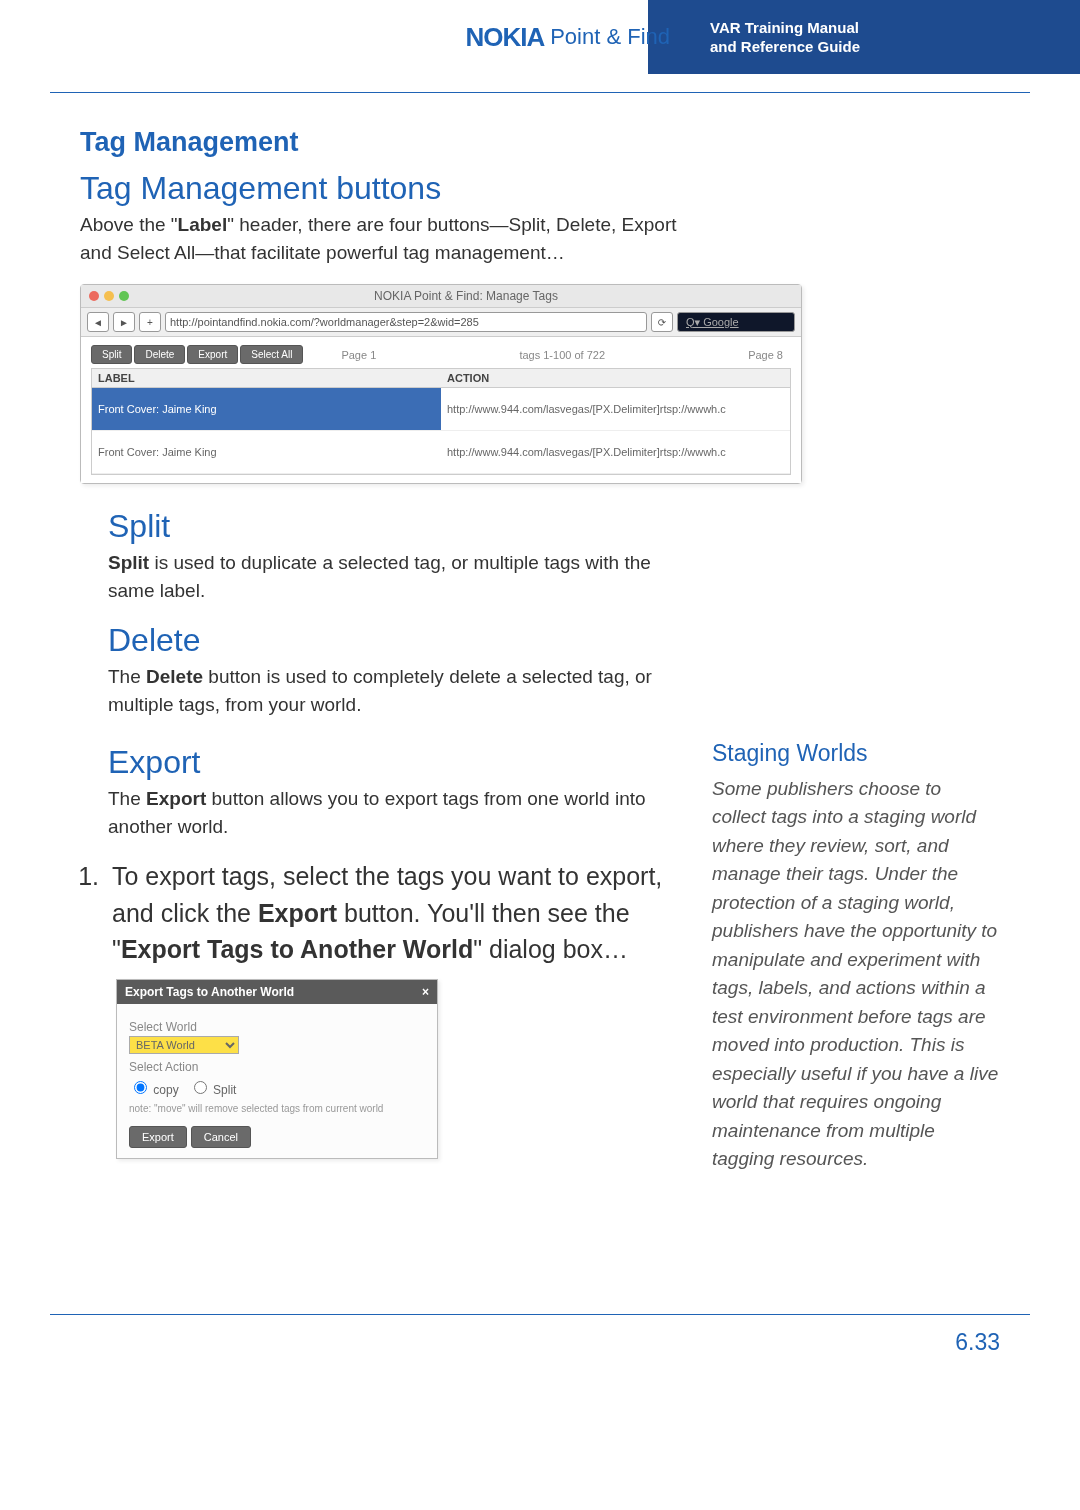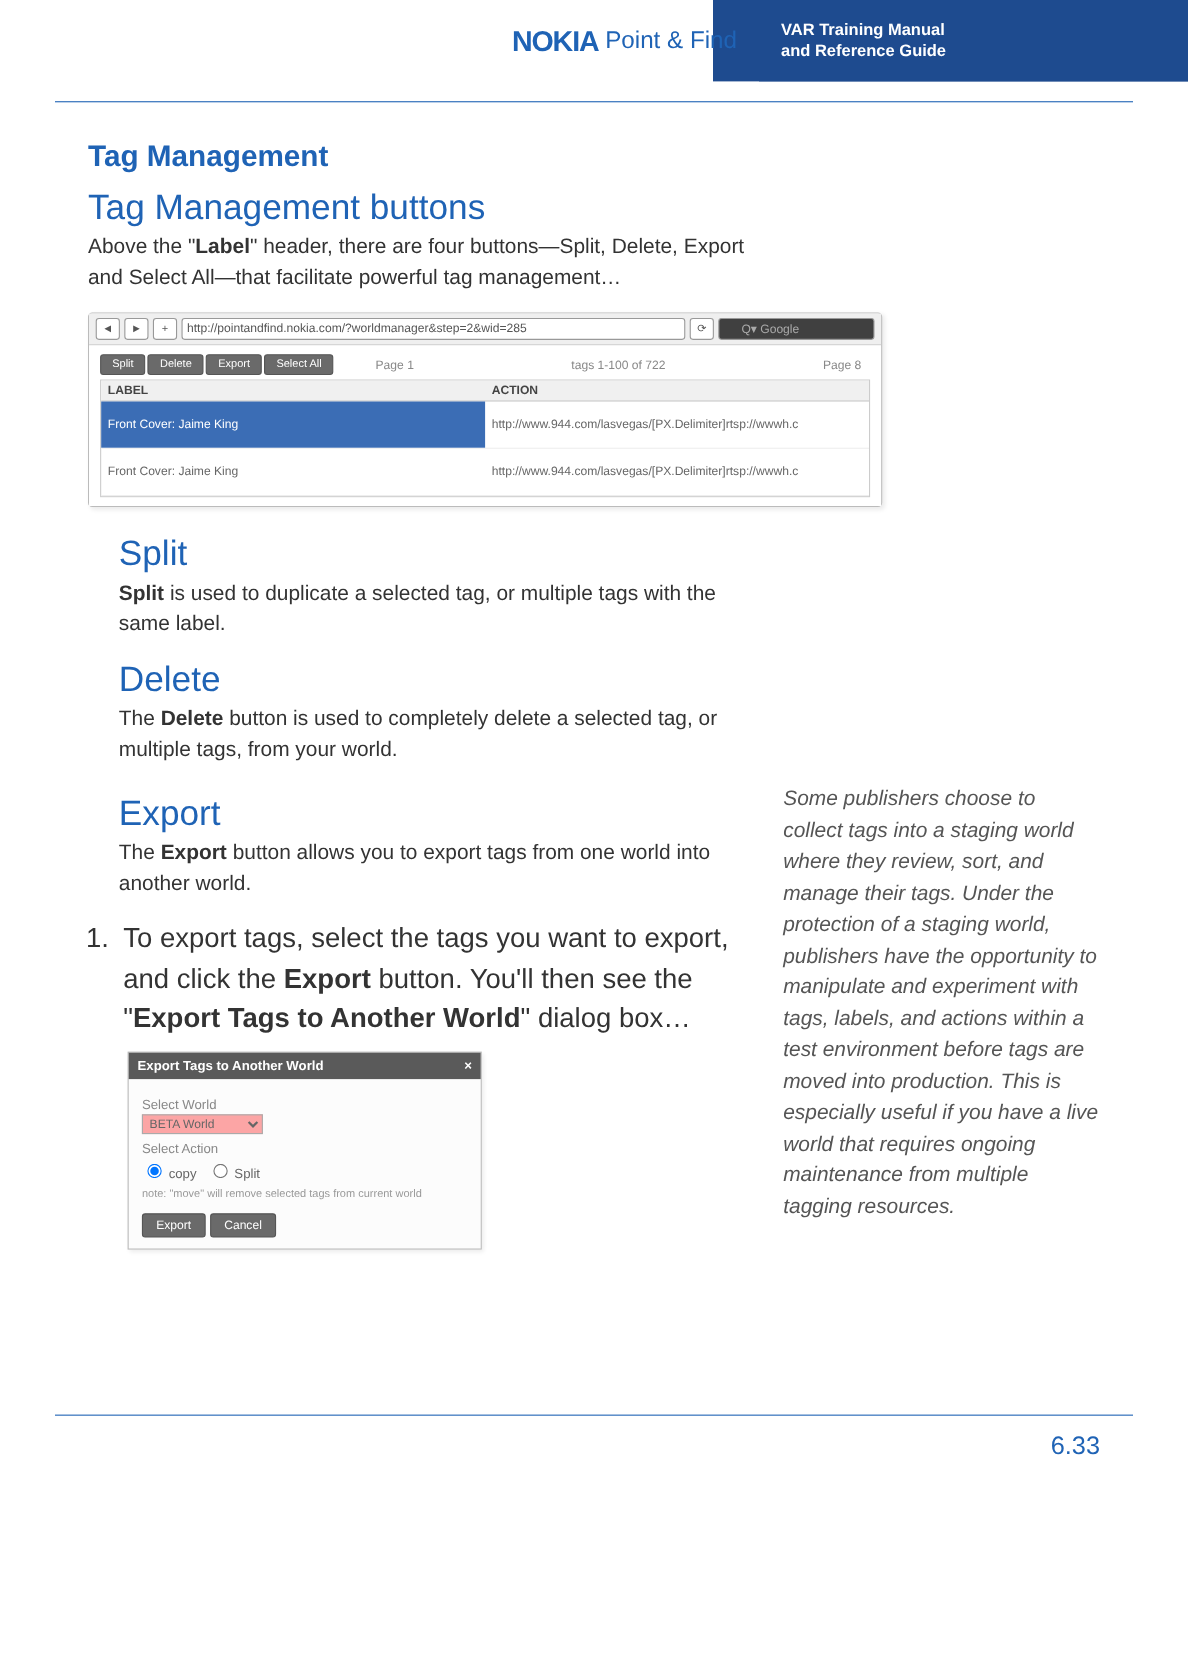--- a/index.html
+++ b/index.html
@@ -127,23 +127,23 @@
     width: 20px; height: 18px; border: 1px solid #999; background: #fff;
     display: flex; align-items: center; justify-content: center;
     font-size: 10px; color: #555; border-radius: 3px;
   }
   .urlbar {
     flex: 1; height: 18px; border: 1px solid #999; background: #fff;
     font-size: 11px; padding: 0 4px; overflow: hidden; white-space: nowrap;
     display: flex; align-items: center; border-radius: 3px;
   }
   .searchbar {
-    width: 100px; height: 18px; border: 1px solid #999; background: #404040;
-    font-size: 11px; padding: 0 20px; color: #aaa; border-radius: 3px;
-    display: flex; align-items: center;
+    width: 100px; height: 18px; border: 1px solid #999; background: #0f172a;
+    font-size: 11px; padding: 0 8px; color: #aaa; border-radius: 3px;
+    display: flex; align-items: center; text-decoration: underline;
   }
   .shot1 .content {
     padding: 8px 10px;
     background: #fff;
   }
   .tagbtns { display: flex; gap: 2px; align-items: center; }
   .tagbtn {
     background: #6a6a6a; color: #fff; font-size: 10px;
     padding: 3px 10px; border-radius: 3px; border: 1px solid #555;
   }
@@ -166,21 +166,21 @@
   }
   .shot2 .dlg-title {
     background: #5a5a5a; color: #fff; font-weight: bold;
     padding: 5px 8px; font-size: 12px;
     display: flex; justify-content: space-between; align-items: center;
   }
   .shot2 .dlg-body { padding: 10px 12px; color: #777; }
   .shot2 .lbl { font-size: 12px; color: #888; margin-top: 6px; }
   .shot2 select {
     font-size: 11px; padding: 1px 2px; margin-top: 2px; width: 110px;
-    border: 1px solid #aaa; background: #fca5a5; color: #666;
+    border: 1px solid #aaa; background: #fde047; color: #666;
   }
   .shot2 .radios { margin-top: 4px; font-size: 12px; color: #666; display: flex; gap: 10px; align-items: flex-end; }
   .shot2 .note { font-size: 10px; color: #999; margin-top: 6px; }
   .shot2 .dlg-btns { display: flex; gap: 4px; margin-top: 12px; }
   .dlg-btn {
     background: #6a6a6a; color: #fff; font-size: 11px;
     padding: 4px 12px; border-radius: 3px; border: 1px solid #555;
   }
 
   .two-col {
@@ -235,20 +235,28 @@
 <div class="page">
 
   <h1 class="section">Tag Management</h1>
 
   <h2 class="sub">Tag Management buttons</h2>
   <p class="body-text">
     <span>Above the "</span><b>Label</b><span>" header, there are four buttons—Split, Delete, Export and Select All—that facilitate powerful tag management…</span>
   </p>
 
   <div class="shot1">
+    <div class="titlebar">
+      <div class="traffic">
+        <div class="dot r"></div>
+        <div class="dot y"></div>
+        <div class="dot g"></div>
+      </div>
+      <div class="win-title">NOKIA Point &amp; Find: Manage Tags</div>
+    </div>
     <div class="toolbar">
       <div class="navbtn">◄</div>
       <div class="navbtn">►</div>
       <div class="navbtn">+</div>
       <div class="urlbar">http://pointandfind.nokia.com/?worldmanager&amp;step=2&amp;wid=285</div>
       <div class="navbtn">⟳</div>
       <div class="searchbar">Q▾ Google</div>
     </div>
     <div class="content">
       <div style="display:flex; align-items:center; justify-content:space-between;">
@@ -326,20 +334,21 @@
           <div class="note">note: "move" will remove selected tags from current world</div>
           <div class="dlg-btns">
             <div class="dlg-btn">Export</div>
             <div class="dlg-btn">Cancel</div>
           </div>
         </div>
       </div>
     </div>
 
     <div class="col-side">
+      <h3>Staging Worlds</h3>
       <div>Some publishers choose to collect tags into a staging world where they review, sort, and manage their tags. Under the protection of a staging world, publishers have the opportunity to manipulate and experiment with tags, labels, and actions within a test environment before tags are moved into production. This is especially useful if you have a live world that requires ongoing maintenance from multiple tagging resources.</div>
     </div>
   </div>
 
 </div>
 
 <hr class="footer-rule">
 <div class="pagenum">6.33</div>
 
 </body></html>

